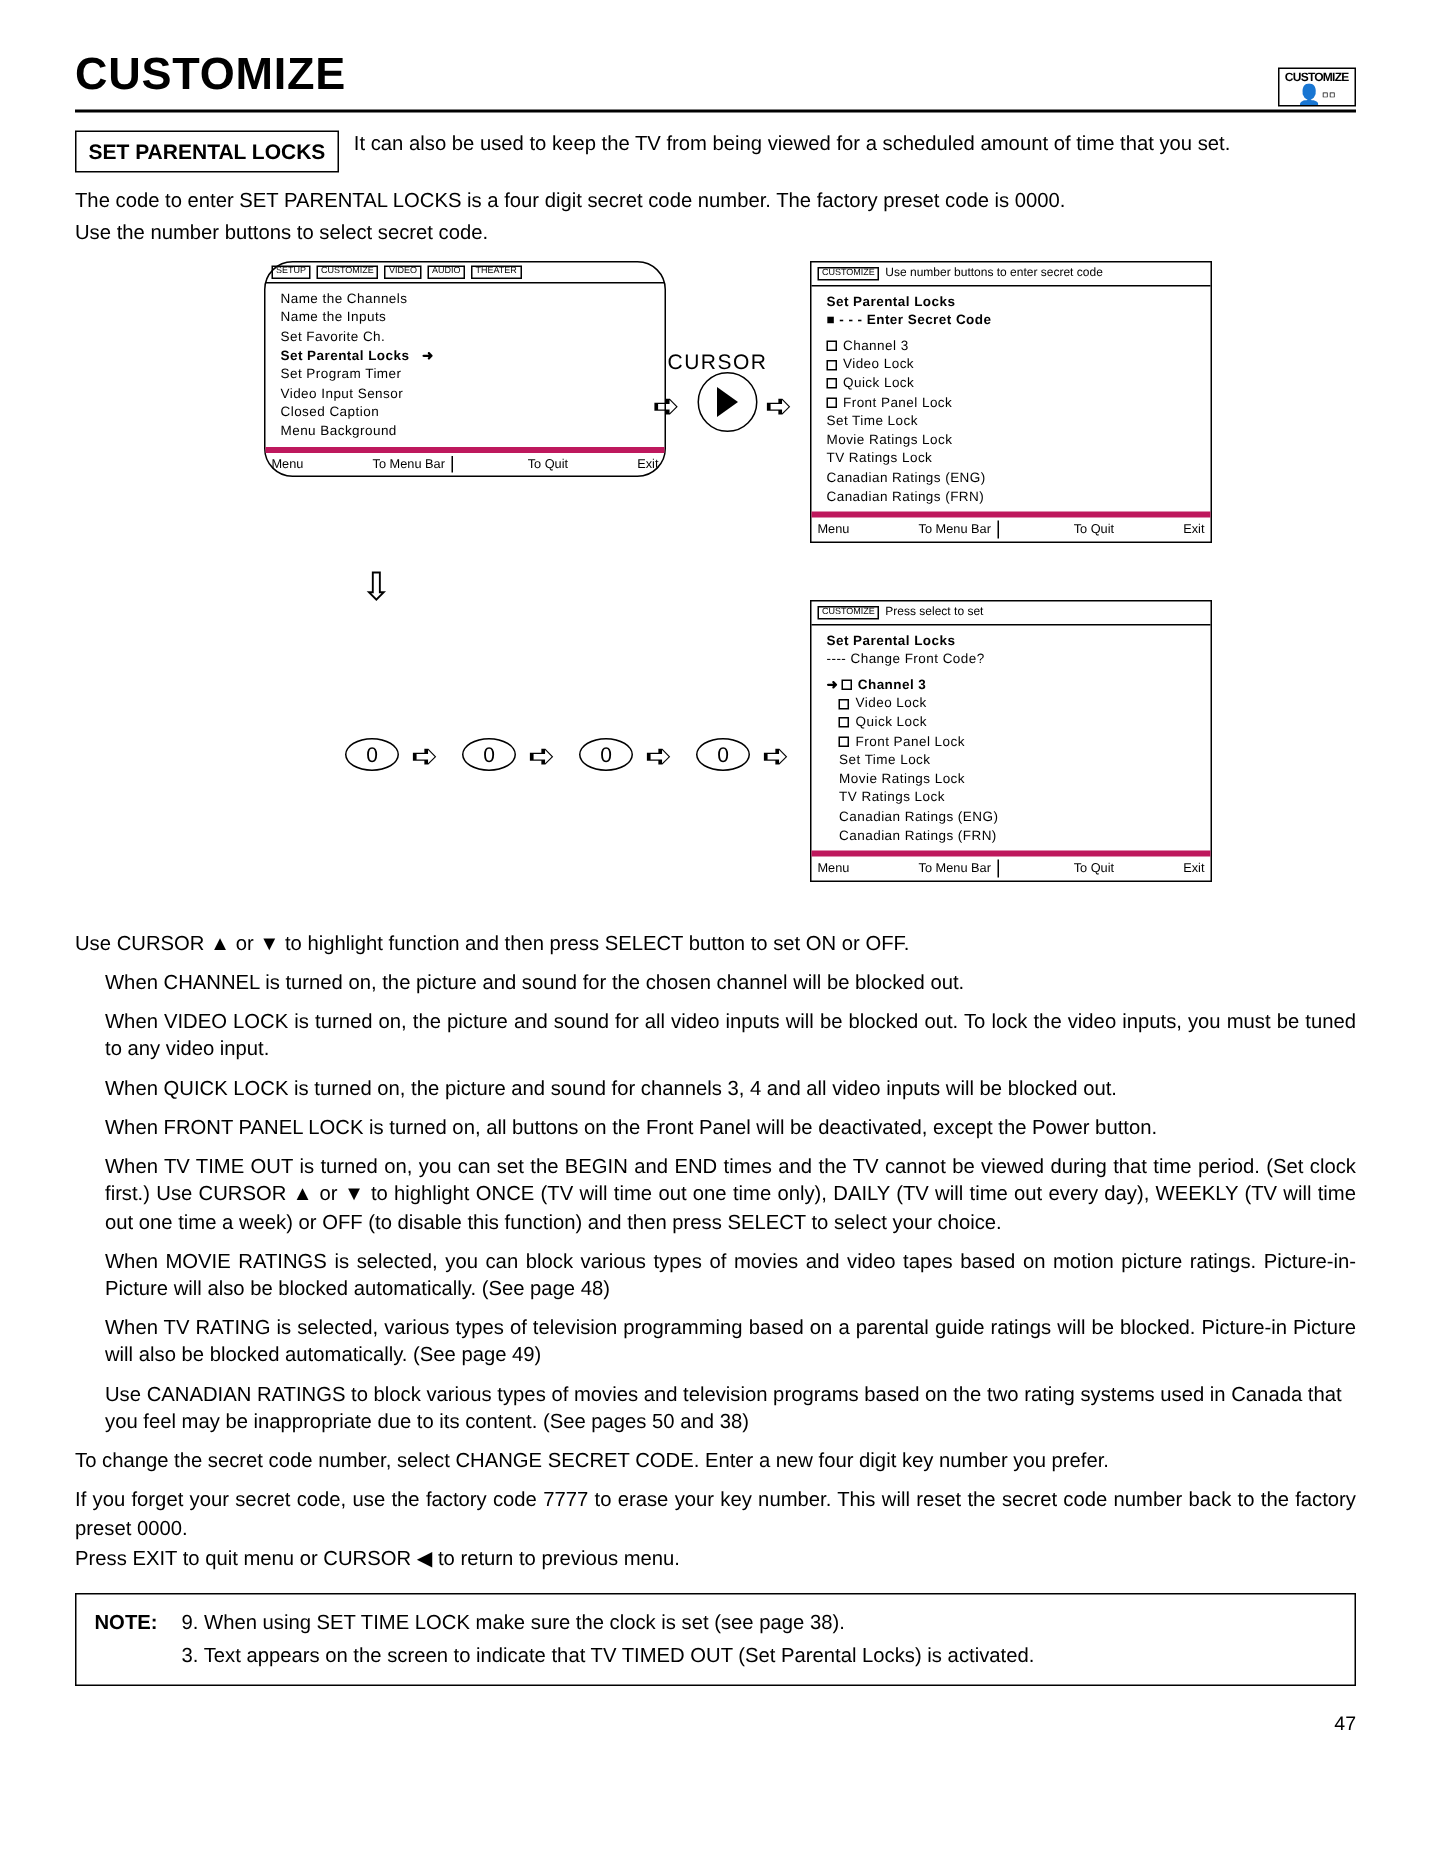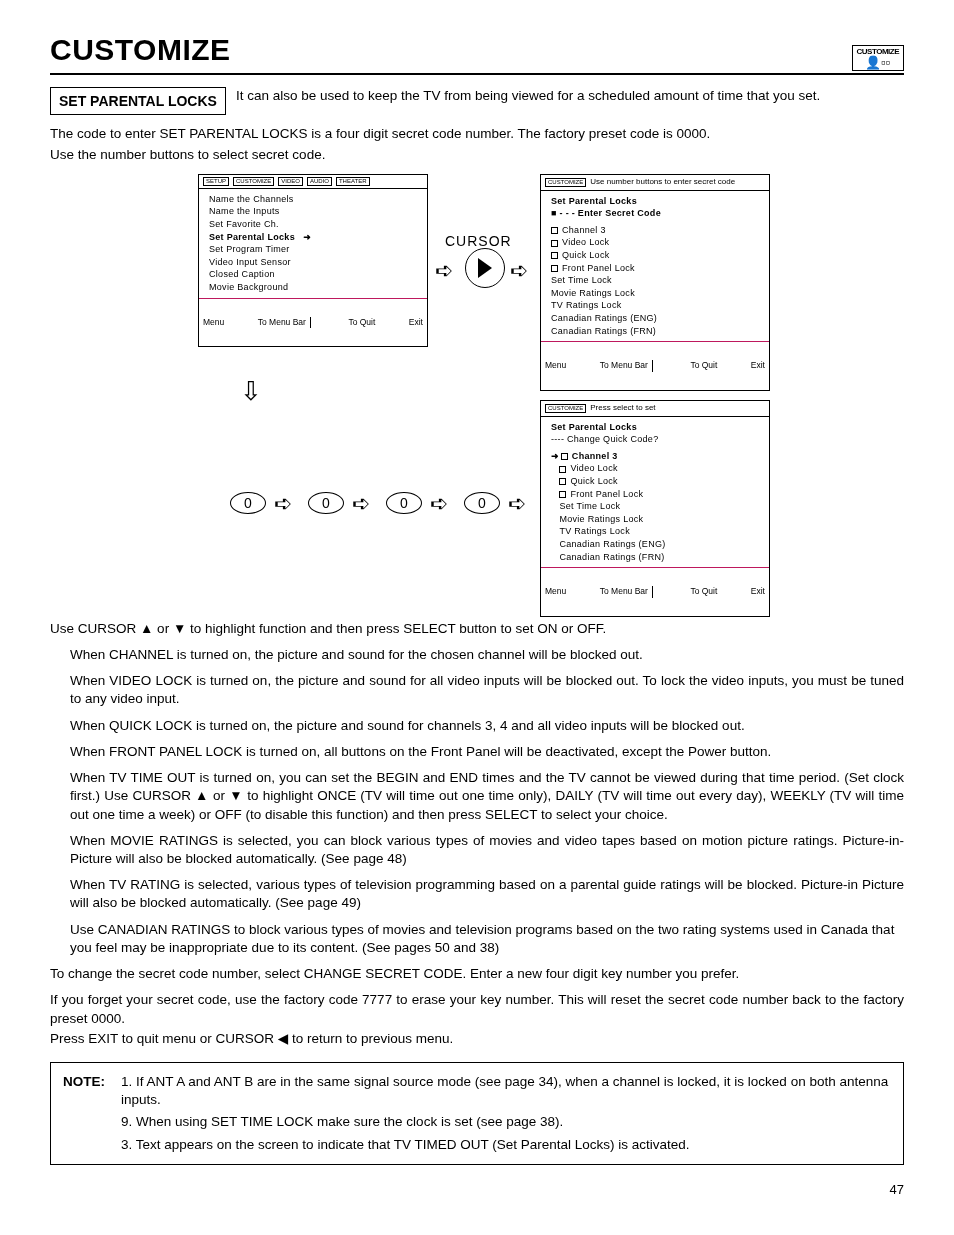--- a/index.html
+++ b/index.html
@@ -44,21 +44,21 @@
     white-space: nowrap;
   }
   .body-p { margin-bottom: 8px; }
   .body-p.indent { margin-left: 20px; }
 
   
   .diagram-zone { margin: 10px 0 16px 0; position: relative; height: 430px; }
   .screen {
     position: absolute;
     border: 1px solid #000;
-    width: 230px;
+    width: 268px;
     background: #fff;
     font-size: 9px;
     font-family: Arial, sans-serif;
   }
   .screen .topbar {
     display: flex;
     align-items: center;
     gap: 4px;
     padding: 2px 4px;
     border-bottom: 1px solid #000;
@@ -69,22 +69,22 @@
     padding: 0 2px 1px 2px;
     line-height: 1;
     text-align: center;
   }
   .screen .content { padding: 4px 6px 4px 10px; line-height: 1.4; letter-spacing: 0.3px; }
   .screen .content .hdr { font-weight: bold; }
   .screen .content .sel { font-weight: bold; }
   .screen .foot {
     display: flex;
     justify-content: space-between;
-    border-top: 1px solid #be185d;
-    padding: 18px 4px;
+    border-top: 4px solid #be185d;
+    padding: 2px 4px;
     font-size: 8.5px;
   }
   .screen .foot span:nth-child(2){ border-right:1px solid #000; padding-right:4px;}
   .screen .foot span:nth-child(3){ padding-left:4px; }
   .screen .checkbox { display:inline-block; width:7px; height:7px; border:1px solid #000; margin-right:4px; vertical-align: middle;}
   .screen .ptr { display:inline-block; margin-right:2px; }
 
   .arrow-lbl {
     position: absolute;
     font-size: 14px;
@@ -146,37 +146,37 @@
   <div>
     <div>It can also be used to keep the TV from being viewed for a scheduled amount of time that you set.</div>
   </div>
 </div>
 
 <p class="body-p">The code to enter SET PARENTAL LOCKS is a four digit secret code number.  The factory preset code is 0000.</p>
 <p class="body-p" style="margin-top:-6px">Use the number buttons to select secret code.</p>
 
 <div class="diagram-zone">
 
-  <div class="screen" style="left:148px; top:0;">
+  <div class="screen" style="left:126px; top:0;border-radius:19px;">
     <div class="topbar">
       <span class="tab">SETUP</span>
       <span class="tab">CUSTOMIZE</span>
       <span class="tab">VIDEO</span>
       <span class="tab">AUDIO</span>
       <span class="tab">THEATER</span>
     </div>
     <div class="content">
       <div>Name the Channels</div>
       <div>Name the Inputs</div>
       <div>Set Favorite Ch.</div>
       <div class="sel"><span>Set Parental Locks</span>&nbsp;&nbsp;&nbsp;➜</div>
       <div>Set Program Timer</div>
       <div>Video Input Sensor</div>
       <div>Closed Caption</div>
-      <div>Movie Background</div>
+      <div>Menu Background</div>
     </div>
     <div class="foot">
       <span>Menu</span>
       <span>To Menu Bar</span>
       <span>To Quit</span>
       <span>Exit</span>
     </div>
   </div>
 
   <div class="arrow-lbl" style="left:395px; top:58px;">CURSOR</div>
@@ -224,21 +224,21 @@
   <div class="digit" style="left:414px; top:318px;">0</div>
   <div class="big-arrow" style="left:458px; top:315px;">➪</div>
 
   <div class="screen" style="left:490px; top:226px;">
     <div class="topbar">
       <span class="tab">CUSTOMIZE</span>
       <span style="font-size:8px">Press select to set</span>
     </div>
     <div class="content">
       <div class="hdr">Set Parental Locks</div>
-      <div>----  Change Quick Code?</div>
+      <div>----  Change Front Code?</div>
       <div style="height:4px"></div>
       <div class="sel"><span class="ptr">➜</span><span class="checkbox"></span><span>Channel 3</span></div>
       <div>&nbsp;&nbsp;&nbsp;<span class="checkbox"></span><span>Video Lock</span></div>
       <div>&nbsp;&nbsp;&nbsp;<span class="checkbox"></span><span>Quick Lock</span></div>
       <div>&nbsp;&nbsp;&nbsp;<span class="checkbox"></span><span>Front Panel Lock</span></div>
       <div>&nbsp;&nbsp;&nbsp;<span>Set Time Lock</span></div>
       <div>&nbsp;&nbsp;&nbsp;<span>Movie Ratings Lock</span></div>
       <div>&nbsp;&nbsp;&nbsp;<span>TV Ratings Lock</span></div>
       <div>&nbsp;&nbsp;&nbsp;<span>Canadian Ratings (ENG)</span></div>
       <div>&nbsp;&nbsp;&nbsp;<span>Canadian Ratings (FRN)</span></div>
@@ -261,19 +261,18 @@
 <p class="body-p indent" style="text-align:justify">When MOVIE RATINGS is selected, you can block various types of movies and video tapes based on motion picture ratings.  Picture-in-Picture will also be blocked automatically. (See page 48)</p>
 <p class="body-p indent" style="text-align:justify">When TV RATING is selected, various types of television programming based on a parental guide ratings will be blocked.  Picture-in Picture will also be blocked automatically.  (See page 49)</p>
 <p class="body-p indent">Use CANADIAN RATINGS to block various types of movies and television programs based on the two rating systems used in Canada that you feel may be inappropriate due to its content.  (See pages 50 and 38)</p>
 <p class="body-p">To change the secret code number, select CHANGE SECRET CODE.  Enter a new four digit key number you prefer.</p>
 <p class="body-p" style="text-align:justify">If you forget your secret code, use the factory code 7777 to erase your key number. This will reset the secret code number back to the factory preset 0000.</p>
 <p class="body-p" style="margin-top:-6px">Press EXIT to quit menu or CURSOR ◀ to return to previous menu.</p>
 
 <div class="note-box">
   <div class="nl">NOTE:</div>
   <div>
-    <div style="margin-bottom:4px">1. If ANT A and ANT B are in the same signal source mode (see page 34), when a channel is locked, it is locked on both antenna inputs.</div>
     <div style="margin-bottom:4px">9. When using SET TIME LOCK make sure the clock is set (see page 38).</div>
     <div>3. Text appears on the screen to indicate that TV TIMED OUT (Set Parental Locks) is activated.</div>
   </div>
 </div>
 
 <div class="page-num">47</div>
 
 </body></html>

